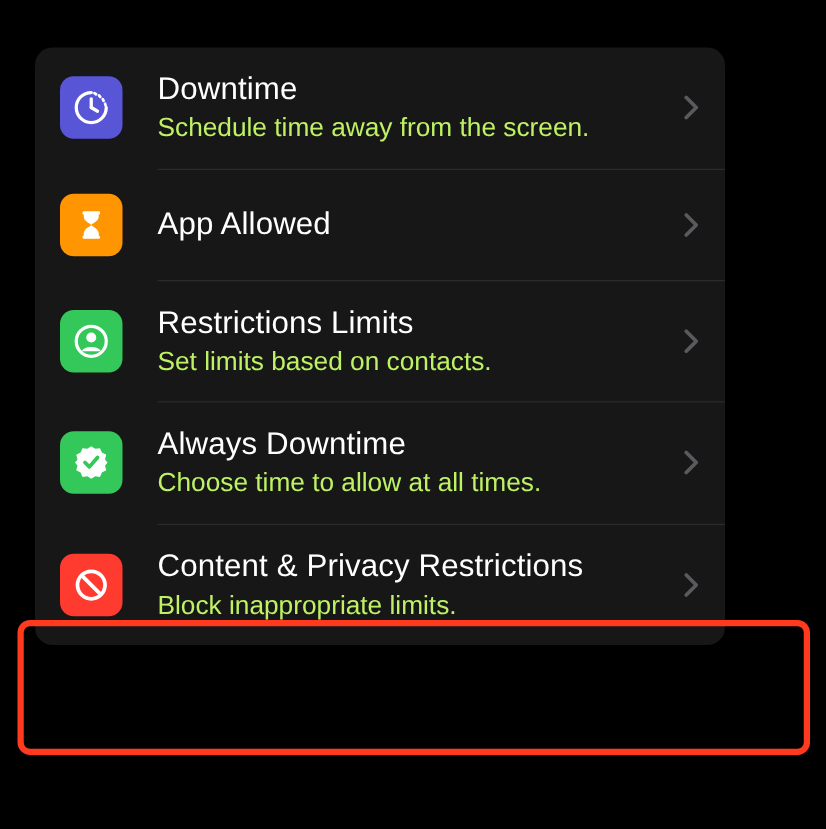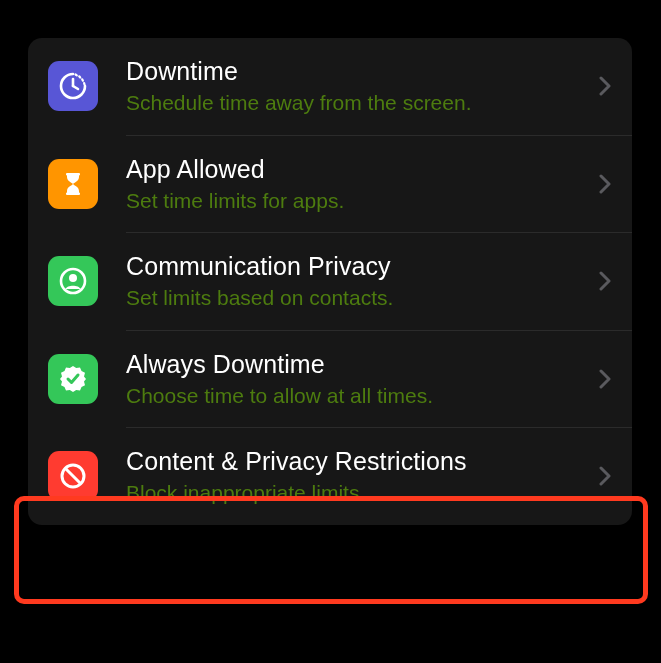--- a/index.html
+++ b/index.html
@@ -7,21 +7,21 @@
     width: 661px;
     height: 663px;
     background: #000;
     font-family: -apple-system, "Helvetica Neue", Helvetica, Arial, sans-serif;
     overflow: hidden;
   }
   .panel {
     position: absolute;
     left: 28px;
     top: 38px;
-    width: 604px;
+    width: 552px;
     background: #171717;
     border-radius: 14px;
   }
   .row {
     position: relative;
     display: flex;
     align-items: center;
     padding: 18px 16px 18px 20px;
     min-height: 88px;
   }
@@ -54,21 +54,21 @@
     min-width: 0;
   }
   .title {
     color: #ffffff;
     font-size: 25px;
     font-weight: 400;
     line-height: 1.25;
     letter-spacing: 0.1px;
   }
   .subtitle {
-    color: #4d7c0f;
+    color: #bef264;
     font-size: 21px;
     font-weight: 400;
     line-height: 1.3;
     margin-top: 2px;
     max-width: 430px;
   }
   .chevron {
     flex: 0 0 22px;
     width: 22px;
     height: 30px;
@@ -123,40 +123,39 @@
     <div class="icon-wrap icon-applimits">
       <svg width="30" height="30" viewBox="0 0 30 30">
         <path d="M9 5 H21 V8 C21 12 17 13 15 15 C13 13 9 12 9 8 Z" fill="#fff"></path>
         <path d="M9 25 H21 V22 C21 18 17 17 15 15 C13 17 9 18 9 22 Z" fill="#fff"></path>
         <rect x="8" y="4" width="14" height="2.5" rx="1" fill="#fff"></rect>
         <rect x="8" y="23.5" width="14" height="2.5" rx="1" fill="#fff"></rect>
       </svg>
     </div>
     <div class="text-col">
       <div class="title">App Allowed</div>
-      <div class="subtitle">Set time limits for apps.</div>
     </div>
     <div class="chevron">
       <svg width="12" height="20" viewBox="0 0 12 20">
           <polyline points="2,2 10,10 2,18" fill="none" stroke="#5a5a5e" stroke-width="3" stroke-linecap="round" stroke-linejoin="round"></polyline>
         </svg>
     </div>
   </div>
   <div class="row-divider"></div>
 
   <div class="row">
     <div class="icon-wrap icon-commlimits">
       <svg width="32" height="32" viewBox="0 0 32 32">
         <circle cx="16" cy="16" r="12" fill="none" stroke="#fff" stroke-width="2.6"></circle>
         <circle cx="16" cy="13" r="4" fill="#fff"></circle>
         <path d="M8.5 24 C10 19.5 22 19.5 23.5 24" fill="#fff"></path>
       </svg>
     </div>
     <div class="text-col">
-      <div class="title">Communication Privacy</div>
+      <div class="title">Restrictions Limits</div>
       <div class="subtitle">Set limits based on contacts.</div>
     </div>
     <div class="chevron">
       <svg width="12" height="20" viewBox="0 0 12 20">
           <polyline points="2,2 10,10 2,18" fill="none" stroke="#5a5a5e" stroke-width="3" stroke-linecap="round" stroke-linejoin="round"></polyline>
         </svg>
     </div>
   </div>
   <div class="row-divider"></div>
 

